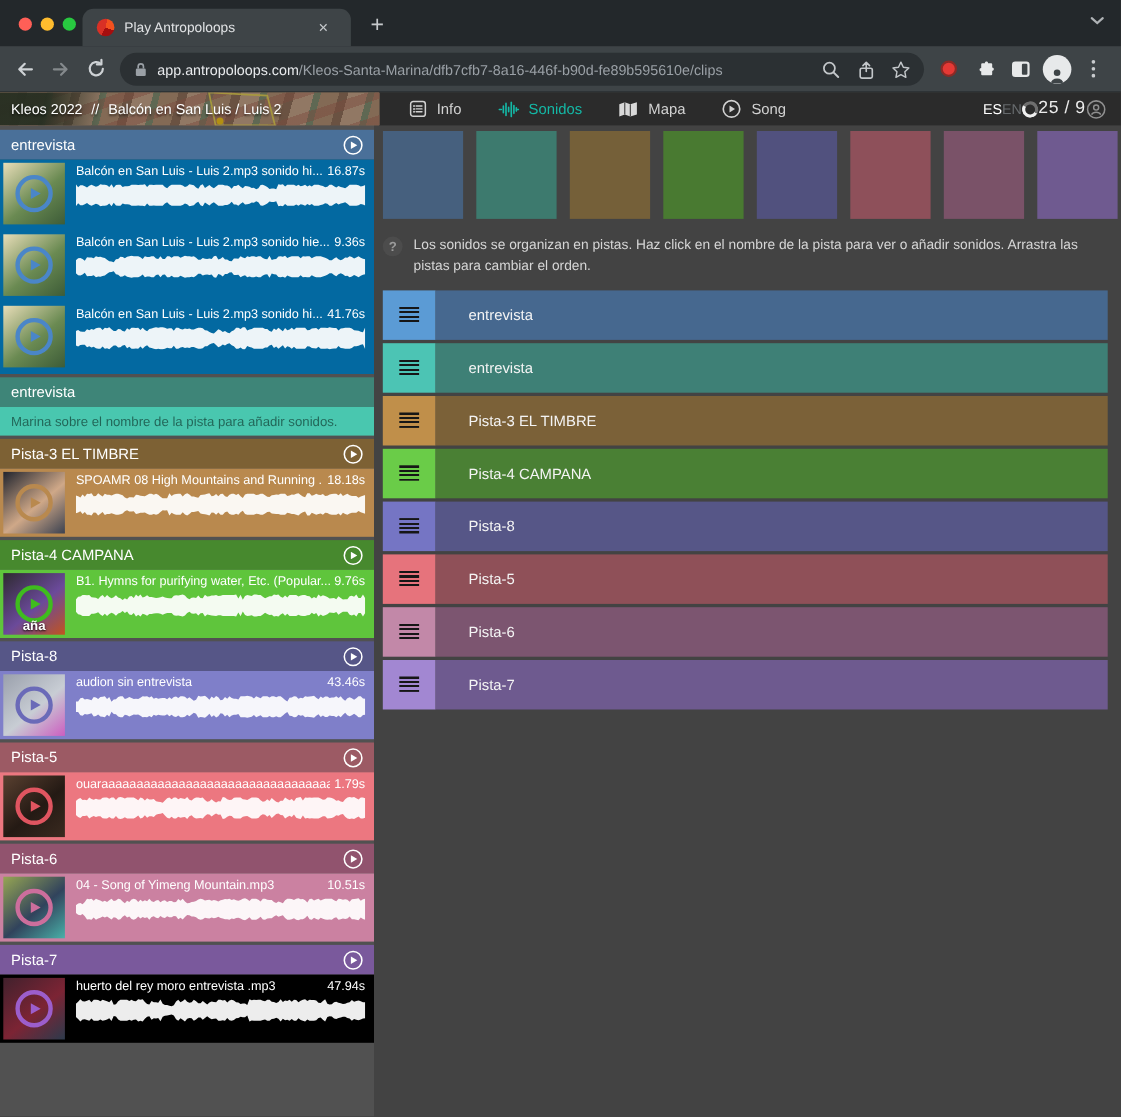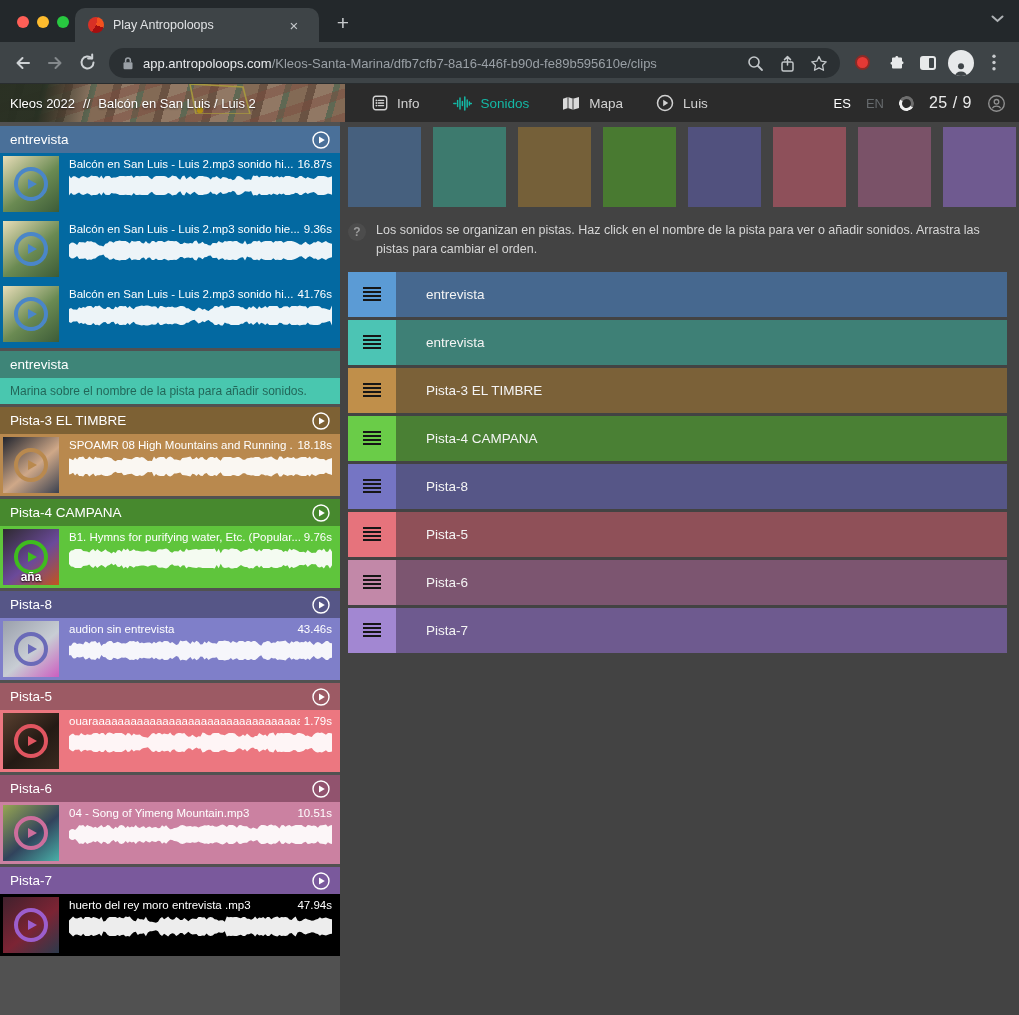--- a/index.html
+++ b/index.html
@@ -35,38 +35,38 @@
   .pill-icons { display:flex; align-items:center; gap:2px; }
   .ext-icons { display:flex; align-items:center; gap:3px; padding-right:2px; }
   .record { width:15px; height:15px; border-radius:50%; border:2px solid #8b2a26; }
   .panel-icon { width:16px; height:14px; background:#e7e9ea; border-radius:3px; position:relative; }
   .panel-icon::after { content:""; position:absolute; top:2px; bottom:2px; right:2px;
     width:5px; background:#3e4447; border-radius:1px; }
   .avatar { width:26px; height:26px; border-radius:50%; background:#e7e9ea;
     display:flex; align-items:flex-end; justify-content:center; overflow:hidden; }
 
   
-  .app-header { height:38px; background:#2b2b2b; display:flex; align-items:stretch; }
+  .app-header { height:30px; background:#2b2b2b; display:flex; align-items:stretch; }
   .ah-left { width:345px; flex:none; position:relative; overflow:hidden;
     display:flex; align-items:center; }
   .ah-left .sat { position:absolute; inset:0;
     background:
       repeating-linear-gradient(-18deg, rgba(165,95,75,.45) 0 9px, rgba(0,0,0,0) 9px 23px),
       repeating-linear-gradient(105deg, #b08d6e 0 16px, #8d6b52 16px 24px, #c4a183 24px 41px, #7d8a6a 41px 47px),
       #a08468; }
   .ah-left .sat-dark { position:absolute; inset:0;
     background:linear-gradient(100deg, rgba(38,46,33,.95) 0 42px, rgba(38,46,33,0) 95px),
                rgba(25,25,30,.30); }
   .ah-left svg.overlay { position:absolute; inset:0; }
   .crumb { position:relative; z-index:2; display:flex; gap:8px; padding-left:10px;
     color:#fff; font-size:13px; white-space:nowrap; text-shadow:0 1px 2px rgba(0,0,0,.6); }
   .ah-nav { flex:1; display:flex; align-items:center; gap:33px; padding-left:27px;
     color:#d2d2d2; font-size:13.5px; }
   .nav-item { display:flex; align-items:center; gap:9px; cursor:default; }
-  .ah-right { display:flex; align-items:center; gap:15px; padding-right:13px; font-size:13px; }
+  .ah-right { display:flex; align-items:center; padding-right:13px; font-size:13px; }
   .lang-dim { color:#666a6d; }
   .lang-on  { color:#ffffff; }
   .spinner { width:15px; height:15px; border-radius:50%; border:3px solid #6e6e6e;
     border-left-color:#f0f0f0; border-bottom-color:#f0f0f0; transform:rotate(-15deg); }
   .counter { font-size:16px; color:#ececec; letter-spacing:.5px; }
 
   
   .content { display:flex; height:901px; }
 
   .sidebar { width:340px; flex:none; background:#515151; padding-top:4px; overflow:hidden; }
@@ -251,21 +251,21 @@
       </span>
       <span>Mapa</span>
     </div>
     <div class="nav-item">
       <span>
         <svg width="18" height="18" viewBox="0 0 18 18">
             <circle cx="9" cy="9" r="7.5" stroke="currentColor" stroke-width="1.5" fill="none"></circle>
             <path d="M7.2 5.8 L12.2 9 L7.2 12.2 Z" fill="currentColor"></path>
           </svg>
       </span>
-      <span>Luis</span>
+      <span>Song</span>
     </div>
   </nav>
   <div class="ah-right">
     <span class="lang-on">ES</span>
     <span class="lang-dim">EN</span>
     <span class="spinner"></span>
     <span class="counter">25 / 9</span>
     <span>
       <svg width="19" height="19" viewBox="0 0 19 19">
           <circle cx="9.5" cy="9.5" r="7.8" stroke="#8f8f8f" stroke-width="1.4" fill="none"></circle>

